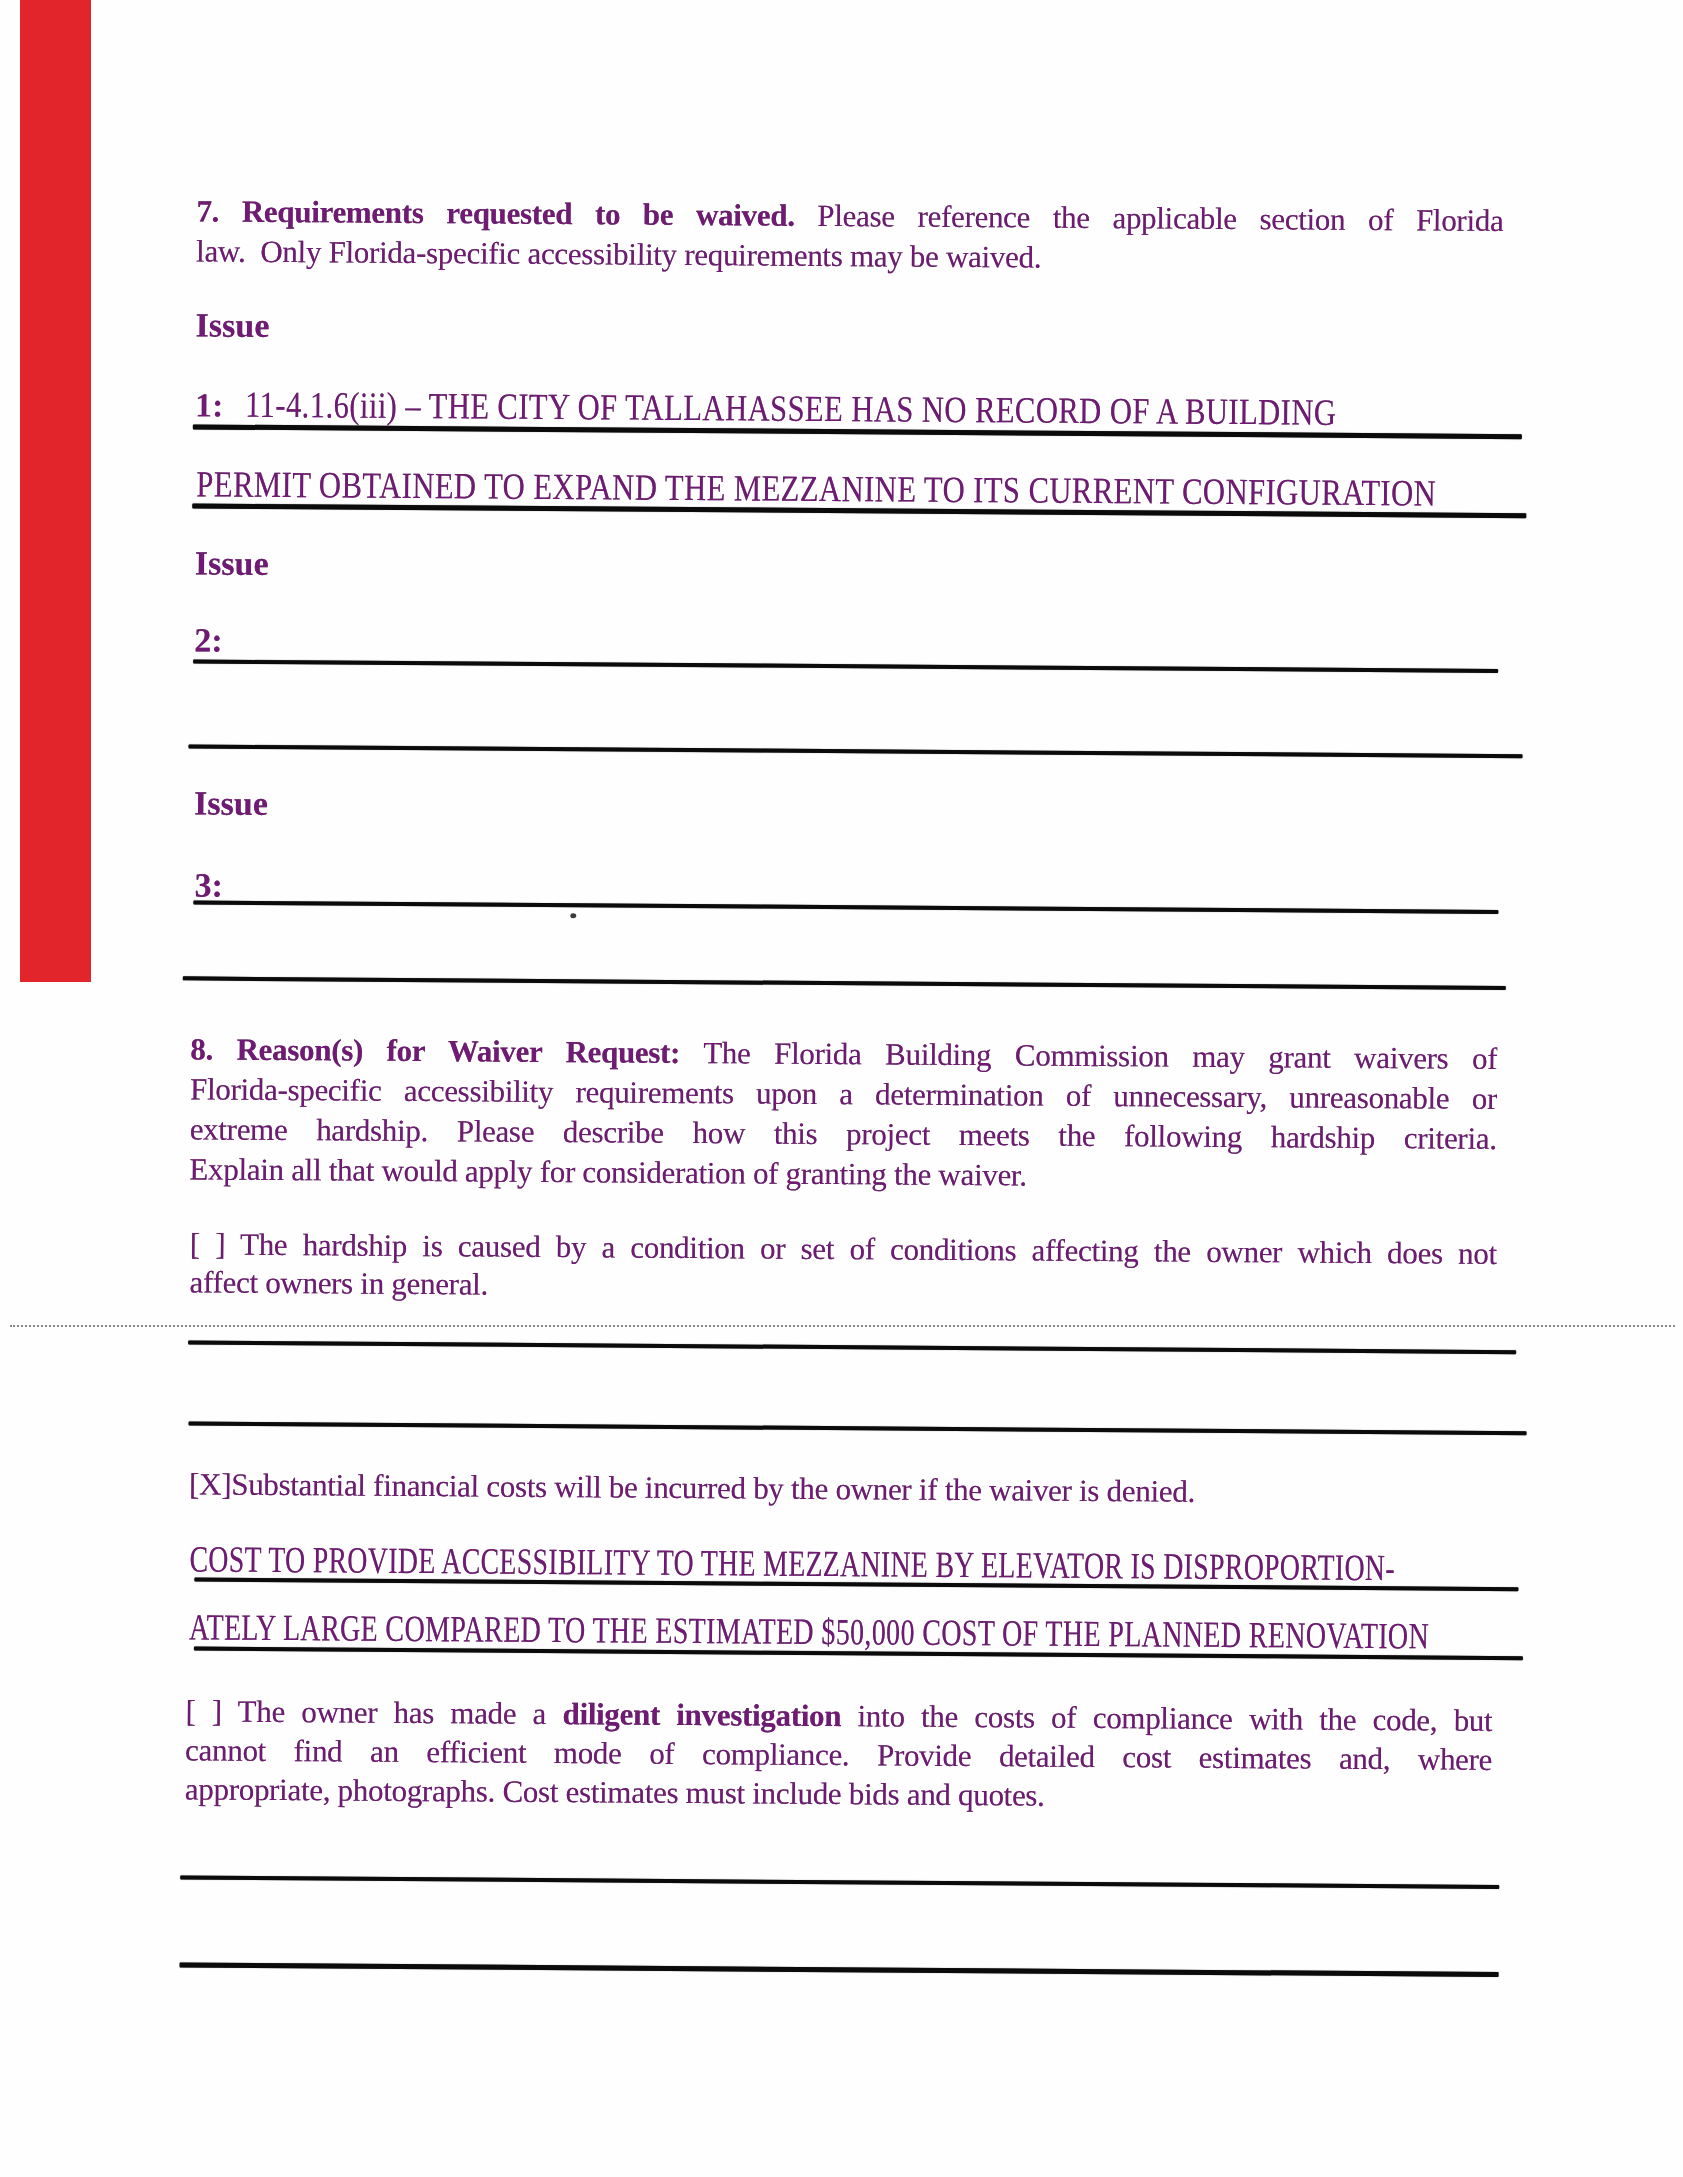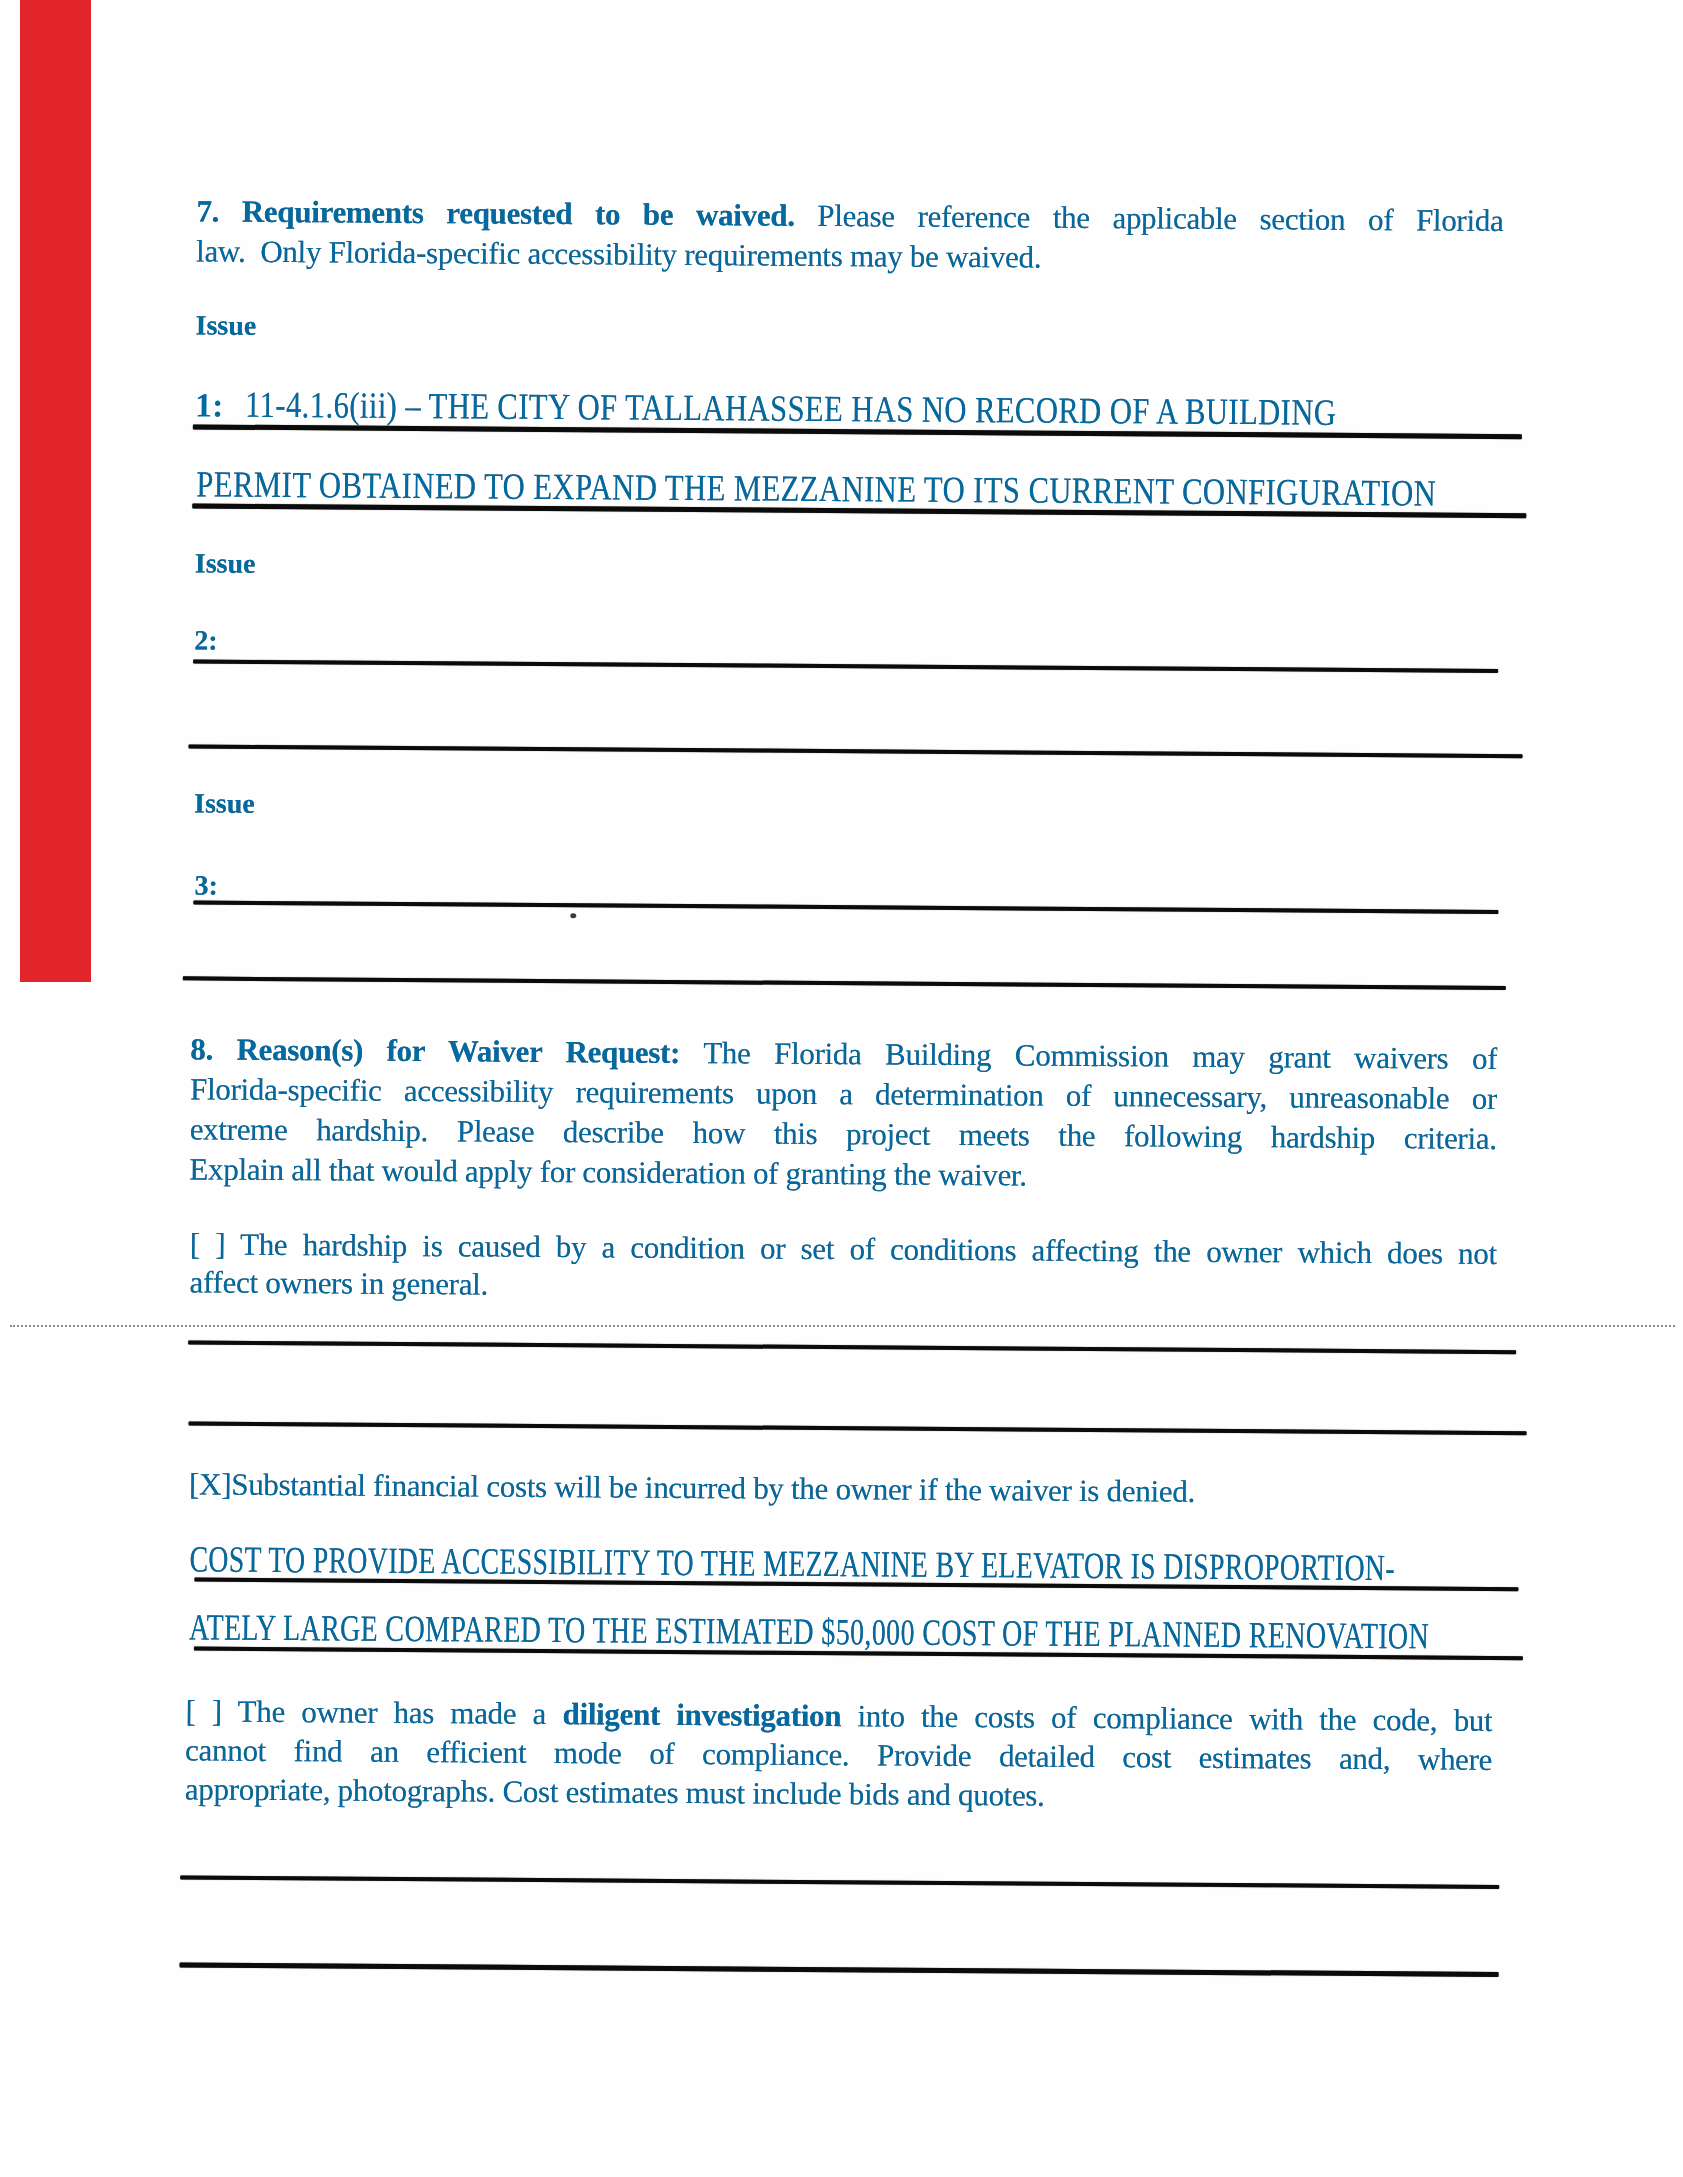--- a/index.html
+++ b/index.html
@@ -18,35 +18,35 @@
     transform:rotate(0.42deg); transform-origin:0 0;
   }
   .abs { position:absolute; }
   .para { font-size:31px; line-height:40px; letter-spacing:-0.3px;
           text-shadow:0 0 0.5px rgba(10,10,10,.55); }
   .jline { text-align:justify; text-align-last:justify; height:40px; overflow:hidden; }
   .lline { text-align:left; height:40px; overflow:hidden; }
   .lh38 .jline, .lh38 .lline { height:38px; line-height:38px; }
   .lh39 .jline, .lh39 .lline { height:39px; line-height:39px; }
   .b { font-weight:bold; }
-  .lbl { font-size:28px; font-weight:bold; line-height:40px;
+  .lbl { font-size:34px; font-weight:bold; line-height:40px;
          text-shadow:0 0 0.5px rgba(10,10,10,.55); }
   .typedline { white-space:nowrap; line-height:44px; }
   .typed { display:inline-block; white-space:nowrap; font-size:37px;
            letter-spacing:0.5px; transform-origin:0 62%;
            text-shadow:0 0 0.5px rgba(10,10,10,.5); }
   .num { font-size:34px; font-weight:bold; vertical-align:baseline; }
   .rule { position:absolute; background:#0b0b0b; border-radius:1px;
           box-shadow:0 0 1px rgba(0,0,0,.6); }
   .speck { position:absolute; width:6px; height:5px; background:#3a3a3a; border-radius:50%; }
 </style>
 </head>
 <body>
 
-<div id="page" style="color: #0369a1;">
+<div id="page" style="color: #701a75;">
 
   <div id="redbar" style="left: 20px; top: 0px; width: 71px; height: 982px; background: rgb(226, 37, 43);"></div>
 
   <div id="dotline" style="left:10px; top:1325px; width:1665px;"></div>
 
   <div id="skew">
 
     <div class="abs para" style="left:198px; top:190px; width:1307px;">
       <div class="jline"><span class="b">7. Requirements requested to be waived.</span>
         <span>Please reference the applicable section of Florida</span></div>

